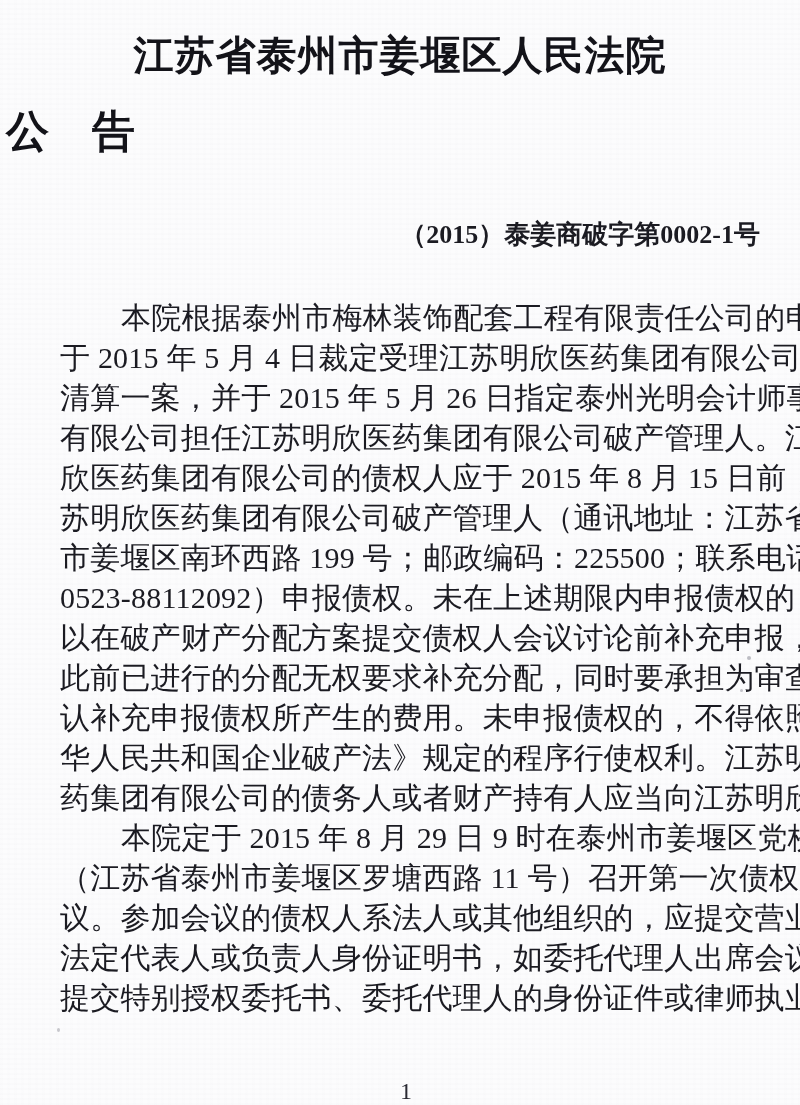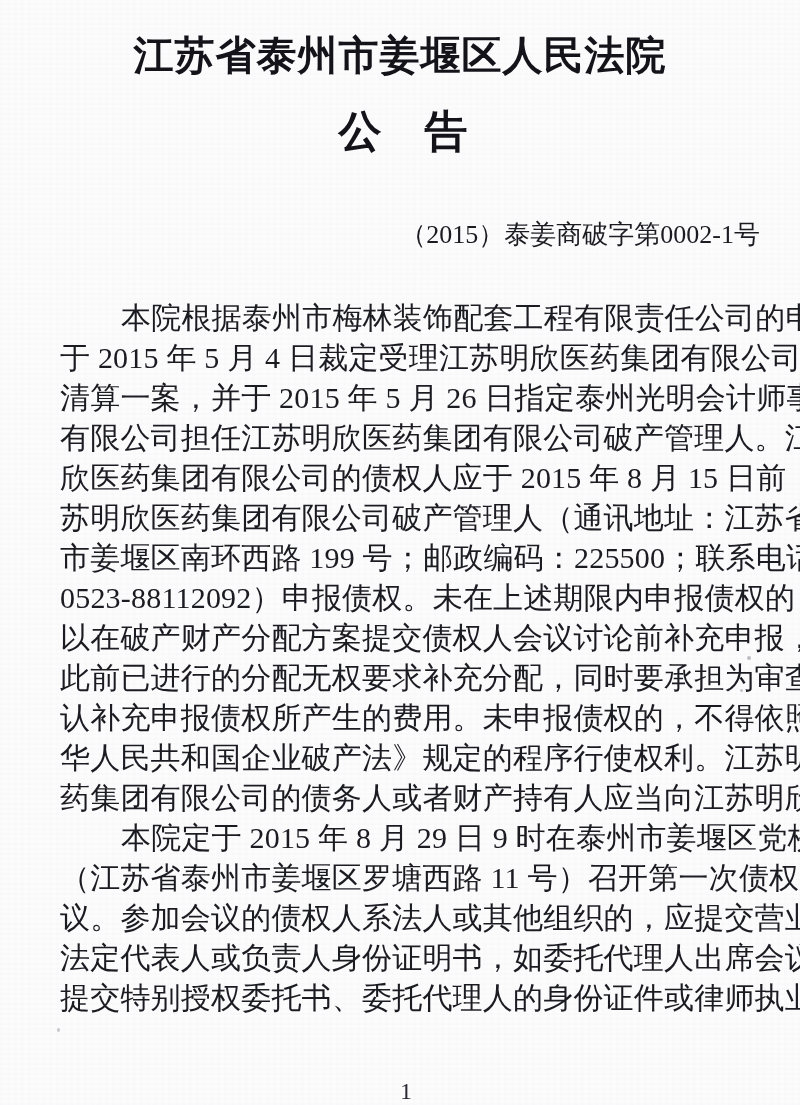--- a/index.html
+++ b/index.html
@@ -47,33 +47,33 @@
     white-space: nowrap;
   }
   .notice-title {
     position: absolute;
     top: 103px;
     left: 0;
     width: 800px;
     margin: 0;
     padding-left: 6px;
     box-sizing: border-box;
-    text-align: center;
     font-size: 43px;
     font-weight: bold;
     color: #131319;
     white-space: nowrap;
   }
   .case-number {
     position: absolute;
     top: 217px;
     right: 40px;
     font-size: 26px;
     color: #1b1b22;
     white-space: nowrap;
+    font-weight: bold;
   }
   .doc-body {
     position: absolute;
     top: 298px;
     left: 60px;
     width: 692px;
   }
   .body-line {
     font-size: 30px;
     line-height: 40px;

